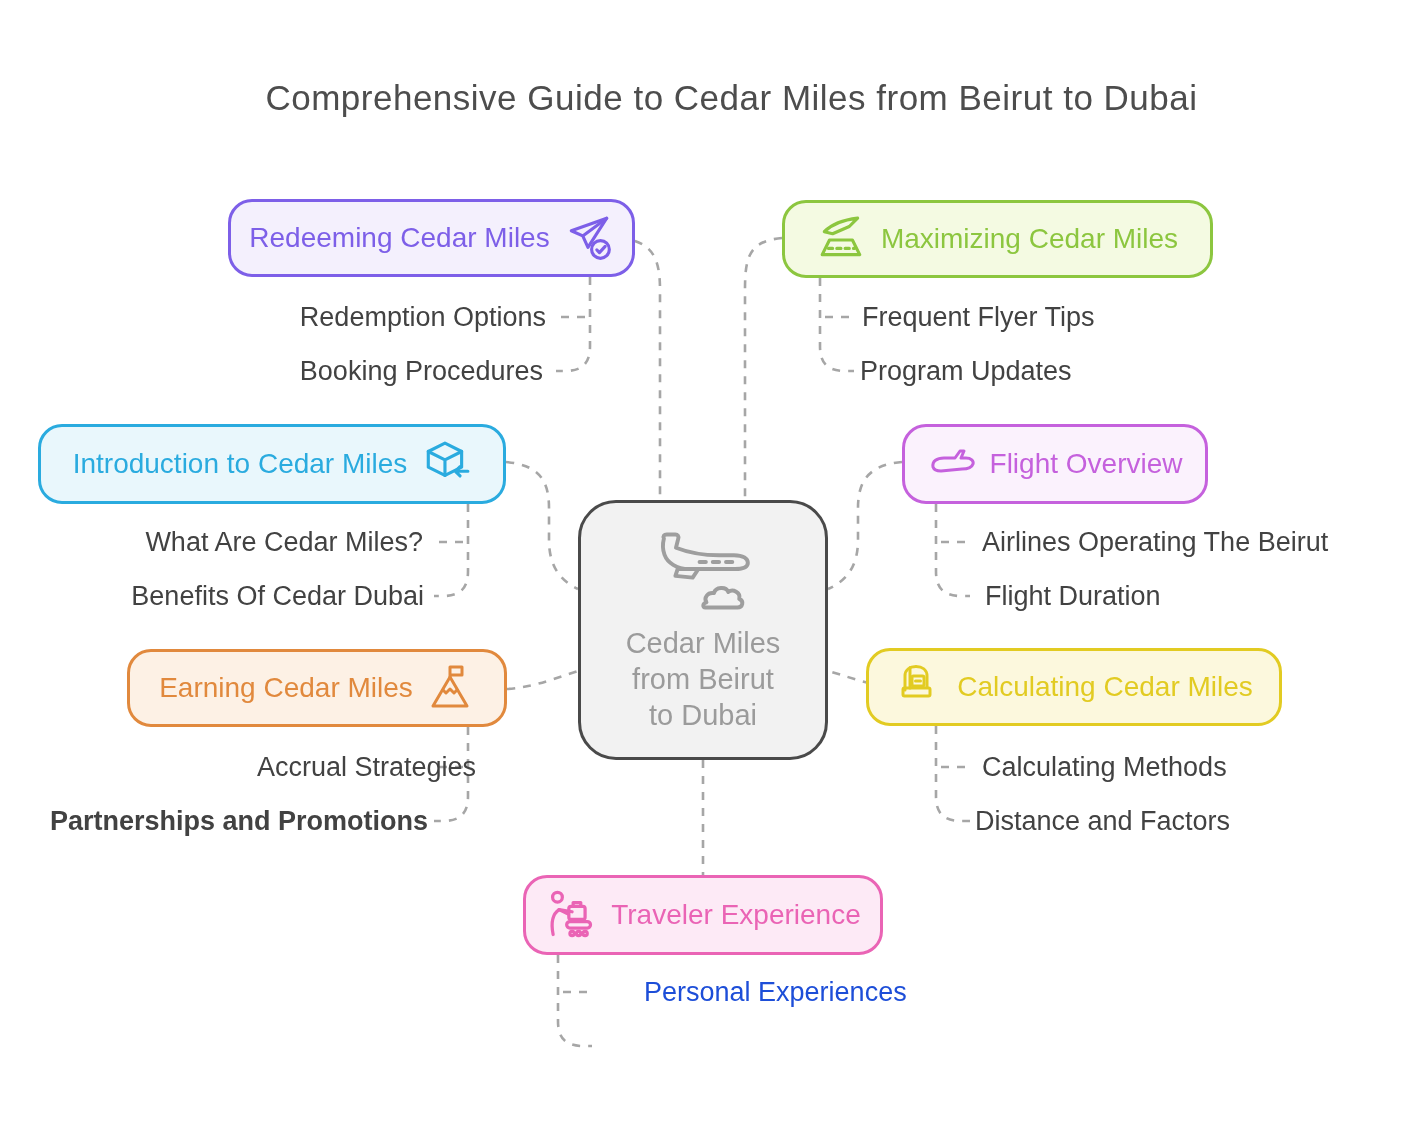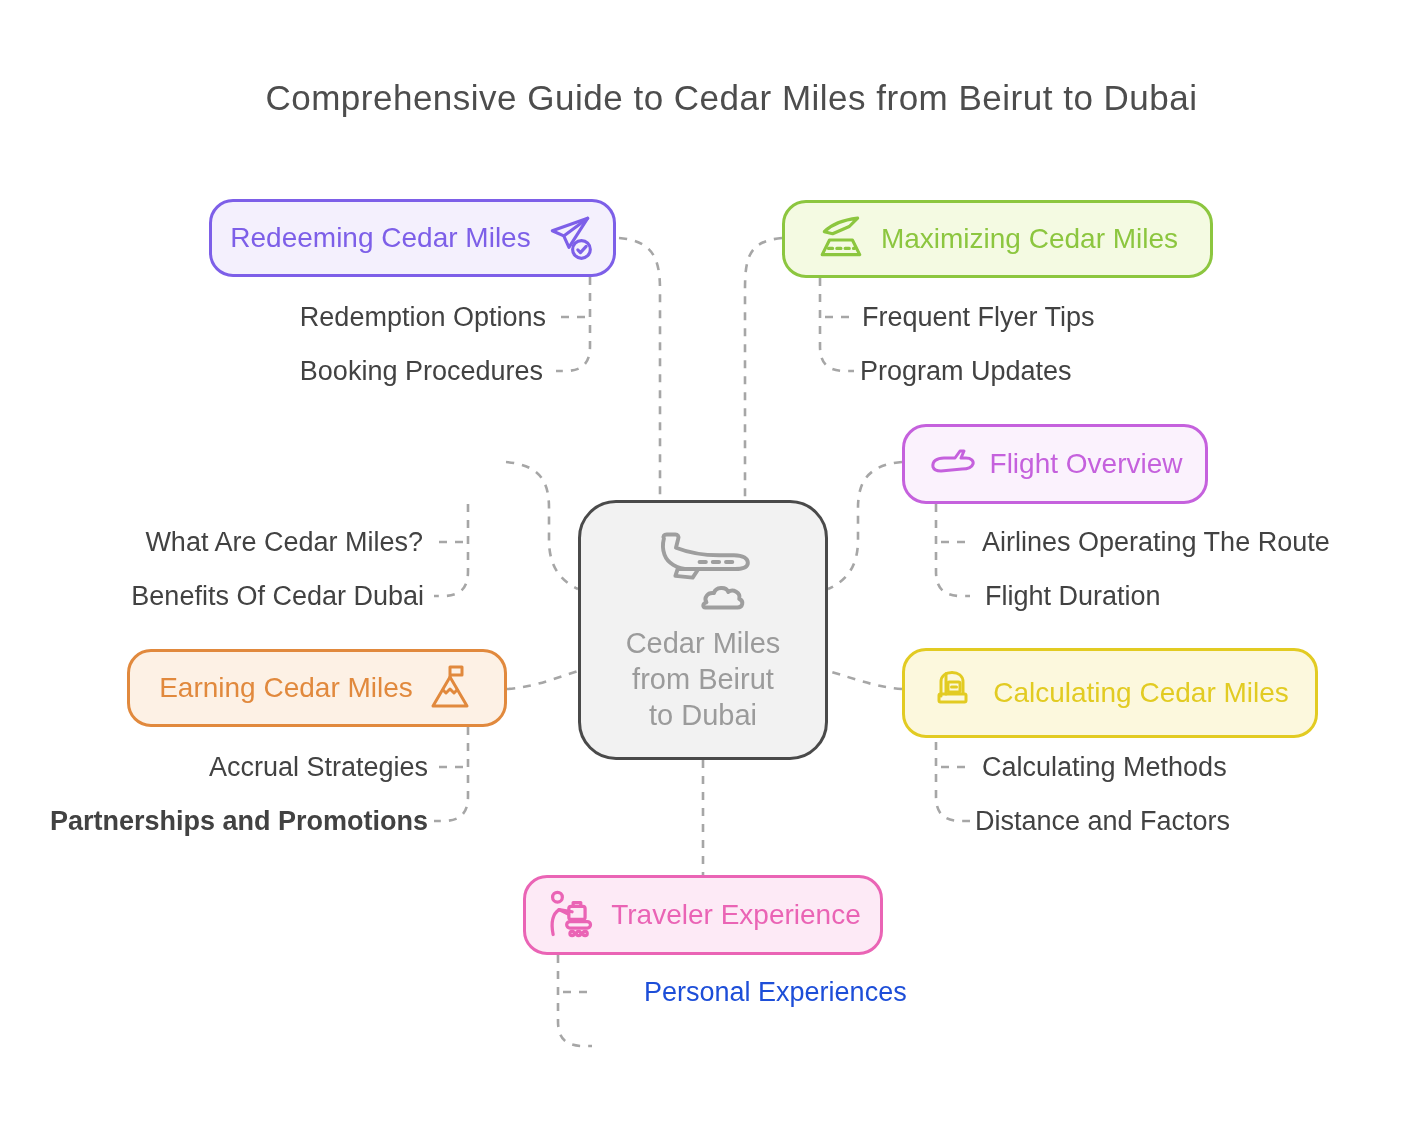--- a/index.html
+++ b/index.html
@@ -64,21 +64,21 @@
         <path d="M47,30.5 H77" stroke-dasharray="5.5 6"></path>
         <path d="M28,36.5 L46,36.5 L41,44 L26,42.5 Z"></path>
         <path d="M52,70 H80 C84.5,70 86,64.5 81.5,62.5 C83,57 76,53.5 72,56.5 C70,51.5 61,52 59.5,57.5 C54,56.5 50.5,61.5 53,65.5 C49.5,66.5 49.5,70 52,70 Z"></path>
       </svg>
     </span>
     <span class="center-line" style="color: rgb(155, 155, 155);">Cedar Miles</span>
     <span class="center-line" style="color: rgb(155, 155, 155);">from Beirut</span>
     <span class="center-line" style="color: rgb(155, 155, 155);">to Dubai</span>
   </div>
 
-  <div class="node" style="left: 209px; top: 199px; width: 407px; height: 78px; --c: #7d5fe8; --bg: #f4f0fd;">
+  <div class="node" style="left: 228px; top: 199px; width: 407px; height: 78px; --c: #7d5fe8; --bg: #f4f0fd;">
     <span class="node-label">Redeeming Cedar Miles</span>
     <span class="icon">
       <svg class="ic" width="50" height="50" viewBox="0 0 48 48">
         <path d="M41,5 L7,17 L18,22 L23,33 Z"></path>
           <path d="M41,5 L18,22"></path>
         <circle cx="35" cy="35" r="8.5" style="fill:var(--bg)"></circle>
         <path d="M31.5,35.5 l2.5,2.5 l5.5,-6"></path>
       </svg>
     </span>
   </div>
@@ -91,48 +91,58 @@
         <path d="M7,17 C13,11 22,6 39,4 L31,12 L15,19 Z"></path>
         <path d="M12,25 L34,25 L41,39 L5,39 Z"></path>
         <path d="M11,33 H36" stroke-dasharray="4 4"></path>
       </svg>
     </span>
     <span class="node-label">Maximizing Cedar Miles</span>
   </div>
   <div class="sub" style="left: 862px; top: 300px; color: rgb(66, 66, 66);">Frequent Flyer Tips</div>
   <div class="sub" style="left: 860px; top: 354px; color: rgb(66, 66, 66);">Program Updates</div>
 
+  <div class="node" style="left: 38px; top: 424px; width: 468px; height: 80px; --c: #2aabdf; --bg: #e9f7fc;">
+    <span class="node-label">Introduction to Cedar Miles</span>
+    <span class="icon">
+      <svg class="ic" width="50" height="50" viewBox="0 0 48 48">
+        <path d="M23,4 L39,12 V27 L23,35 L7,27 V12 Z"></path>
+        <path d="M7,12 L23,20 L39,12 M23,20 V35"></path>
+        <path d="M45,31 H33 M37.5,26.5 L33,31 L37.5,35.5"></path>
+      </svg>
+    </span>
+  </div>
   <div class="sub r" style="right: 984px; top: 525px; color: rgb(66, 66, 66);">What Are Cedar Miles?</div>
   <div class="sub r" style="right: 983px; top: 579px; color: rgb(66, 66, 66);">Benefits Of Cedar Dubai</div>
 
   <div class="node" style="left: 902px; top: 424px; width: 306px; height: 80px; --c: #c561dd; --bg: #fbf2fd;">
     <span class="icon">
       <svg class="ic" width="48" height="48" viewBox="0 0 48 48">
         <path d="M5,27 C4,21 9,18 16,18 L27,18 L32,11 L36,11 L33,18 L38,18 C43,18 46,21 45,24 C44,27 40,29 34,29 L13,31 C8,31 6,30 5,27 Z"></path>
       </svg>
     </span>
     <span class="node-label">Flight Overview</span>
   </div>
-  <div class="sub" style="left: 982px; top: 525px; color: rgb(66, 66, 66);">Airlines Operating The Route</div>
+  <div class="sub" style="left: 982px; top: 525px; color: rgb(66, 66, 66);">Airlines Operating The Beirut</div>
   <div class="sub" style="left: 985px; top: 579px; color: rgb(66, 66, 66);">Flight Duration</div>
 
   <div class="node" style="left: 127px; top: 649px; width: 380px; height: 78px; --c: #e1893d; --bg: #fdf1e5;">
     <span class="node-label">Earning Cedar Miles</span>
     <span class="icon">
       <svg class="ic" width="48" height="48" viewBox="0 0 48 48">
         <path d="M6,42 L23,13 L40,42 Z"></path>
         <path d="M16,26 L19,29 L23,25 L27,29 L30,26"></path>
         <path d="M23,13 V3 H35 V11 H23"></path>
       </svg>
     </span>
   </div>
-  <div class="sub r" style="right: 979px; top: 750px; color: rgb(66, 66, 66);">Accrual Strategies</div>
+  <div class="sub r" style="right: 931px; top: 750px; color: rgb(66, 66, 66);">Accrual Strategies</div>
   <div class="sub r" style="right: 979px; top: 804px; color: rgb(66, 66, 66); font-weight: bold;">Partnerships and Promotions</div>
 
-  <div class="node" style="left: 902px; top: 648px; width: 416px; height: 90px; --c: #e2cb22; --bg: #fcf8dd;">
+  <div class="node" style="left: 866px; top: 648px; width: 416px; height: 78px; --c: #e2cb22; --bg: #fcf8dd;">
     <span class="icon">
       <svg class="ic" width="48" height="48" viewBox="0 0 48 48">
         <path d="M10,27 V13 C10,6.5 15,3.5 21,3.5 C27,3.5 32,6.5 32,13 V24"></path>
         <path d="M15,4.5 V25"></path>
         <rect x="17" y="13" width="12" height="10" rx="1.5"></rect>
         <path d="M20.5,18 H25.5"></path>
         <rect x="8" y="25" width="27" height="8" rx="1.5"></rect>
       </svg>
     </span>
     <span class="node-label">Calculating Cedar Miles</span>

